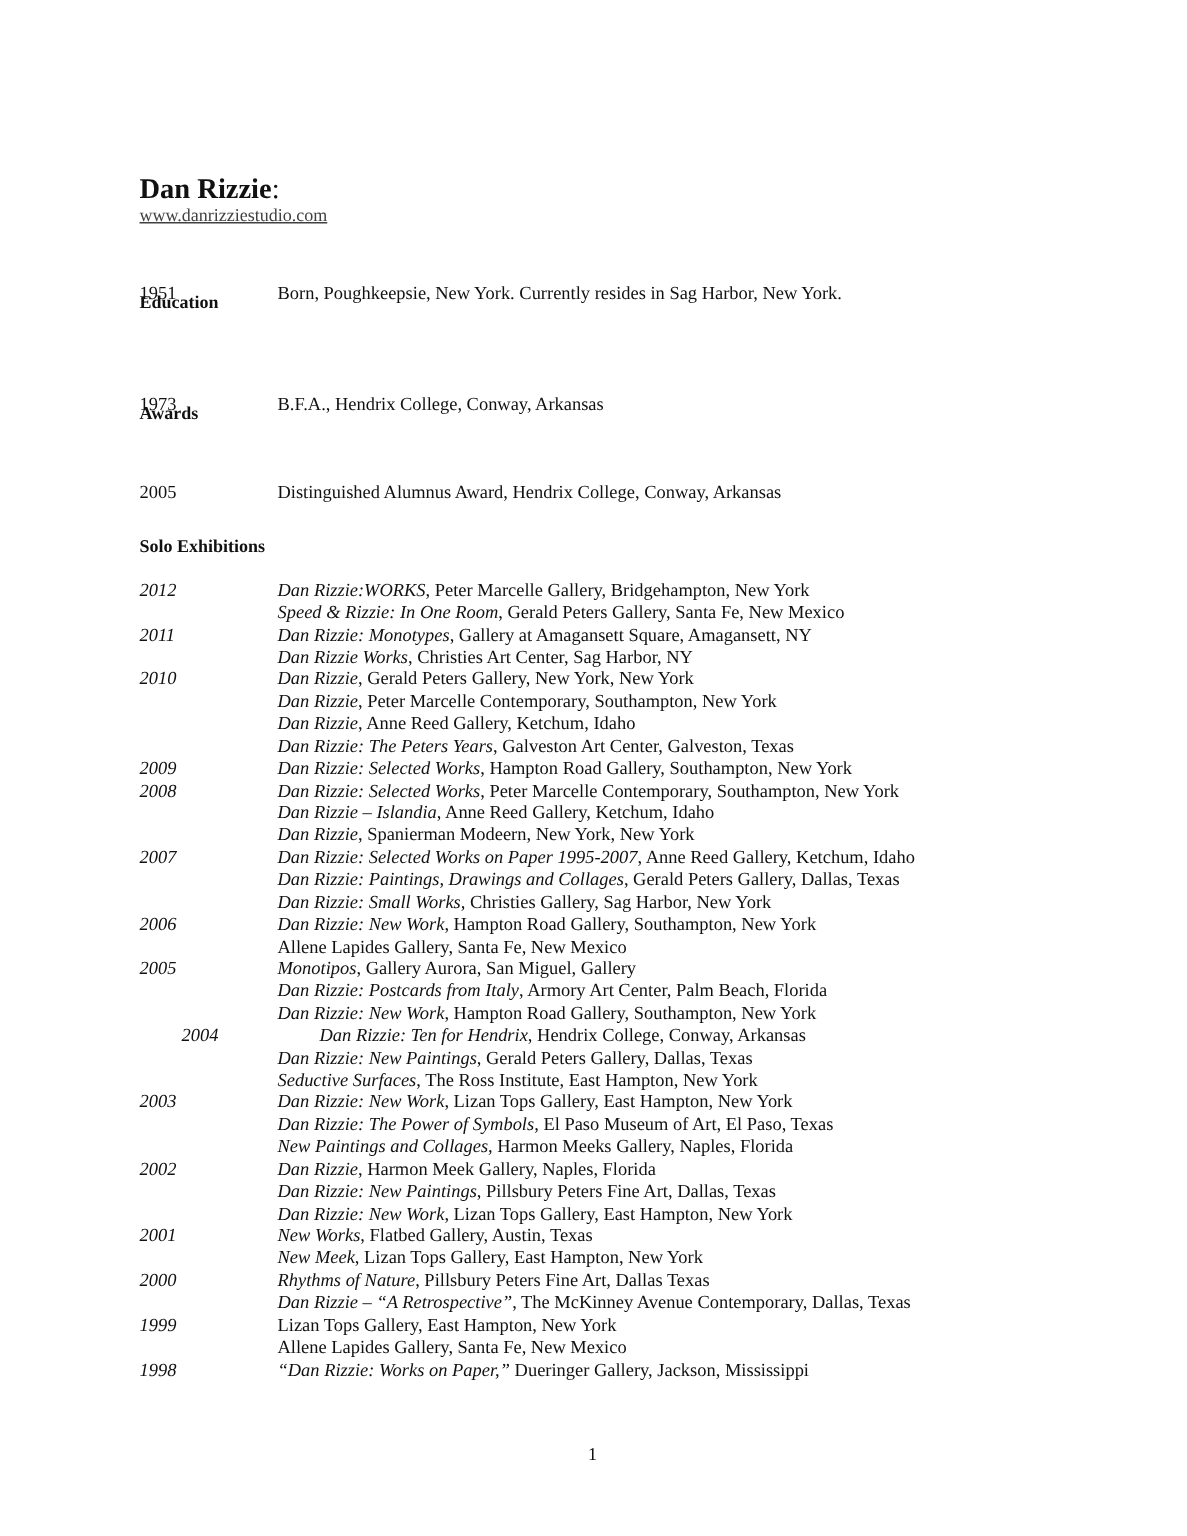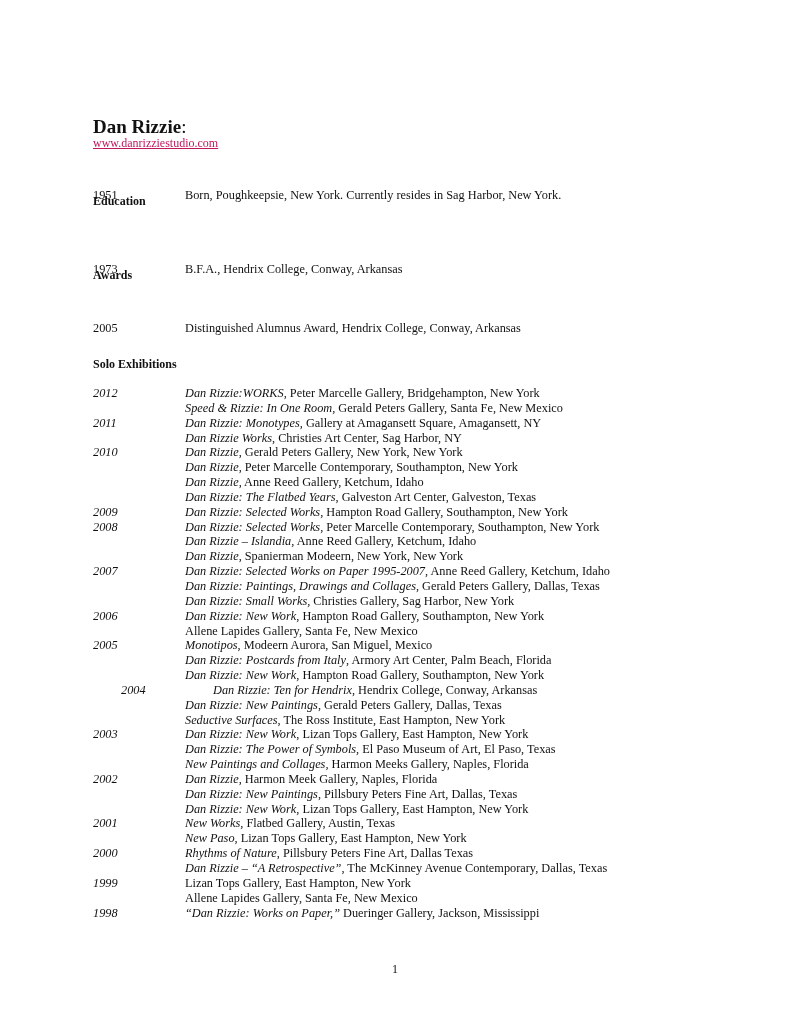--- a/index.html
+++ b/index.html
@@ -2,21 +2,21 @@
 <html><head>
 <meta charset="utf-8">
 <style>
   html, body { margin: 0; padding: 0; background: #ffffff; }
   body { width: 791px; height: 1024px; position: relative; overflow: hidden;
          font-family: "Liberation Serif", "DejaVu Serif", serif; color: #111; }
   .page { position: absolute; left: 0; top: 0; width: 791px; height: 1024px; }
   .name { position: absolute; left: 93px; top: 116px; font-size: 19px; line-height: 22px; }
   .name b { font-weight: bold; }
   .url { position: absolute; left: 93px; top: 136px; font-size: 12px; line-height: 14px;
-         color: #be185d; text-decoration: underline; cursor: pointer; }
+         color: #404040; text-decoration: underline; cursor: pointer; }
   .row { position: absolute; left: 93px; font-size: 12.3px; line-height: 14.8px; white-space: nowrap; margin-top: 24px; }
   .row .yr { display: inline-block; width: 92px; }
   .row .txt { display: inline-block; }
   .heading { position: absolute; left: 93px; font-size: 12px; font-weight: bold; line-height: 14px; }
   .exh { position: absolute; left: 93px; top: 386px; font-size: 12.3px; line-height: 14.85px; }
   .exh .line { white-space: nowrap; height: 14.85px; }
   .exh .yr { display: inline-block; width: 92px; vertical-align: top; font-style: italic; }
   .exh .title { font-style: italic; }
   .italic-yr { font-style: italic; margin-left: 28px; }
   .pagenum { position: absolute; left: 392px; top: 962px; font-size: 12px; }
@@ -45,44 +45,44 @@
   <div class="heading" style="top:357px">Solo Exhibitions</div>
 
   <div class="exh" id="exh-list">
       <div class="line"><span class="yr">2012</span><span class="title">Dan Rizzie:WORKS</span><span>, Peter Marcelle Gallery, Bridgehampton, New York</span></div>
       <div class="line"><span class="yr"></span><span class="title">Speed &amp; Rizzie: In One Room</span><span>, Gerald Peters Gallery, Santa Fe, New Mexico</span></div>
       <div class="line"><span class="yr">2011</span><span class="title">Dan Rizzie: Monotypes</span><span>, Gallery at Amagansett Square, Amagansett, NY</span></div>
       <div class="line"><span class="yr"></span><span class="title">Dan Rizzie Works</span><span>, Christies Art Center, Sag Harbor, NY</span></div>
       <div class="line"><span class="yr">2010</span><span class="title">Dan Rizzie</span><span>, Gerald Peters Gallery, New York, New York</span></div>
       <div class="line"><span class="yr"></span><span class="title">Dan Rizzie</span><span>, Peter Marcelle Contemporary, Southampton, New York</span></div>
       <div class="line"><span class="yr"></span><span class="title">Dan Rizzie</span><span>, Anne Reed Gallery, Ketchum, Idaho</span></div>
-      <div class="line"><span class="yr"></span><span class="title">Dan Rizzie: The Flatbed Years</span><span>, Galveston Art Center, Galveston, Texas</span></div>
+      <div class="line"><span class="yr"></span><span class="title">Dan Rizzie: The Peters Years</span><span>, Galveston Art Center, Galveston, Texas</span></div>
       <div class="line"><span class="yr">2009</span><span class="title">Dan Rizzie: Selected Works</span><span>, Hampton Road Gallery, Southampton, New York</span></div>
       <div class="line"><span class="yr">2008</span><span class="title">Dan Rizzie: Selected Works</span><span>, Peter Marcelle Contemporary, Southampton, New York</span></div>
       <div class="line"><span class="yr"></span><span class="title">Dan Rizzie – Islandia</span><span>, Anne Reed Gallery, Ketchum, Idaho</span></div>
       <div class="line"><span class="yr"></span><span class="title">Dan Rizzie</span><span>, Spanierman Modeern, New York, New York</span></div>
       <div class="line"><span class="yr">2007</span><span class="title">Dan Rizzie: Selected Works on Paper 1995-2007</span><span>, Anne Reed Gallery, Ketchum, Idaho</span></div>
       <div class="line"><span class="yr"></span><span class="title">Dan Rizzie: Paintings, Drawings and Collages</span><span>, Gerald Peters Gallery, Dallas, Texas</span></div>
       <div class="line"><span class="yr"></span><span class="title">Dan Rizzie: Small Works,</span><span> Christies Gallery, Sag Harbor, New York</span></div>
       <div class="line"><span class="yr">2006</span><span class="title">Dan Rizzie: New Work</span><span>, Hampton Road Gallery, Southampton, New York</span></div>
       <div class="line"><span class="yr"></span><span class="title"></span><span>Allene Lapides Gallery, Santa Fe, New Mexico</span></div>
-      <div class="line"><span class="yr">2005</span><span class="title">Monotipos</span><span>, Modeern Aurora, San Miguel, Mexico</span></div>
+      <div class="line"><span class="yr">2005</span><span class="title">Monotipos</span><span>, Gallery Aurora, San Miguel, Gallery</span></div>
       <div class="line"><span class="yr"></span><span class="title">Dan Rizzie: Postcards from Italy</span><span>, Armory Art Center, Palm Beach, Florida</span></div>
       <div class="line"><span class="yr"></span><span class="title">Dan Rizzie: New Work</span><span>, Hampton Road Gallery, Southampton, New York</span></div>
       <div class="line"><span class="yr italic-yr">2004</span><span class="title">Dan Rizzie: Ten for Hendrix</span><span>, Hendrix College, Conway, Arkansas</span></div>
       <div class="line"><span class="yr"></span><span class="title">Dan Rizzie: New Paintings</span><span>, Gerald Peters Gallery, Dallas, Texas</span></div>
       <div class="line"><span class="yr"></span><span class="title">Seductive Surfaces</span><span>, The Ross Institute, East Hampton, New York</span></div>
       <div class="line"><span class="yr">2003</span><span class="title">Dan Rizzie: New Work</span><span>, Lizan Tops Gallery, East Hampton, New York</span></div>
       <div class="line"><span class="yr"></span><span class="title">Dan Rizzie: The Power of Symbols,</span><span> El Paso Museum of Art, El Paso, Texas</span></div>
       <div class="line"><span class="yr"></span><span class="title">New Paintings and Collages,</span><span> Harmon Meeks Gallery, Naples, Florida</span></div>
       <div class="line"><span class="yr">2002</span><span class="title">Dan Rizzie</span><span>, Harmon Meek Gallery, Naples, Florida</span></div>
       <div class="line"><span class="yr"></span><span class="title">Dan Rizzie: New Paintings</span><span>, Pillsbury Peters Fine Art, Dallas, Texas</span></div>
       <div class="line"><span class="yr"></span><span class="title">Dan Rizzie: New Work</span><span>, Lizan Tops Gallery, East Hampton, New York</span></div>
       <div class="line"><span class="yr">2001</span><span class="title">New Works</span><span>, Flatbed Gallery, Austin, Texas</span></div>
-      <div class="line"><span class="yr"></span><span class="title">New Paso</span><span>, Lizan Tops Gallery, East Hampton, New York</span></div>
+      <div class="line"><span class="yr"></span><span class="title">New Meek</span><span>, Lizan Tops Gallery, East Hampton, New York</span></div>
       <div class="line"><span class="yr">2000</span><span class="title">Rhythms of Nature</span><span>, Pillsbury Peters Fine Art, Dallas Texas</span></div>
       <div class="line"><span class="yr"></span><span class="title">Dan Rizzie – “A Retrospective”</span><span>, The McKinney Avenue Contemporary, Dallas, Texas</span></div>
       <div class="line"><span class="yr">1999</span><span class="title"></span><span>Lizan Tops Gallery, East Hampton, New York</span></div>
       <div class="line"><span class="yr"></span><span class="title"></span><span>Allene Lapides Gallery, Santa Fe, New Mexico</span></div>
       <div class="line"><span class="yr">1998</span><span class="title">“Dan Rizzie: Works on Paper,”</span><span> Dueringer Gallery, Jackson, Mississippi</span></div>
     </div>
 
   <div class="pagenum">1</div>
 </div>
 

